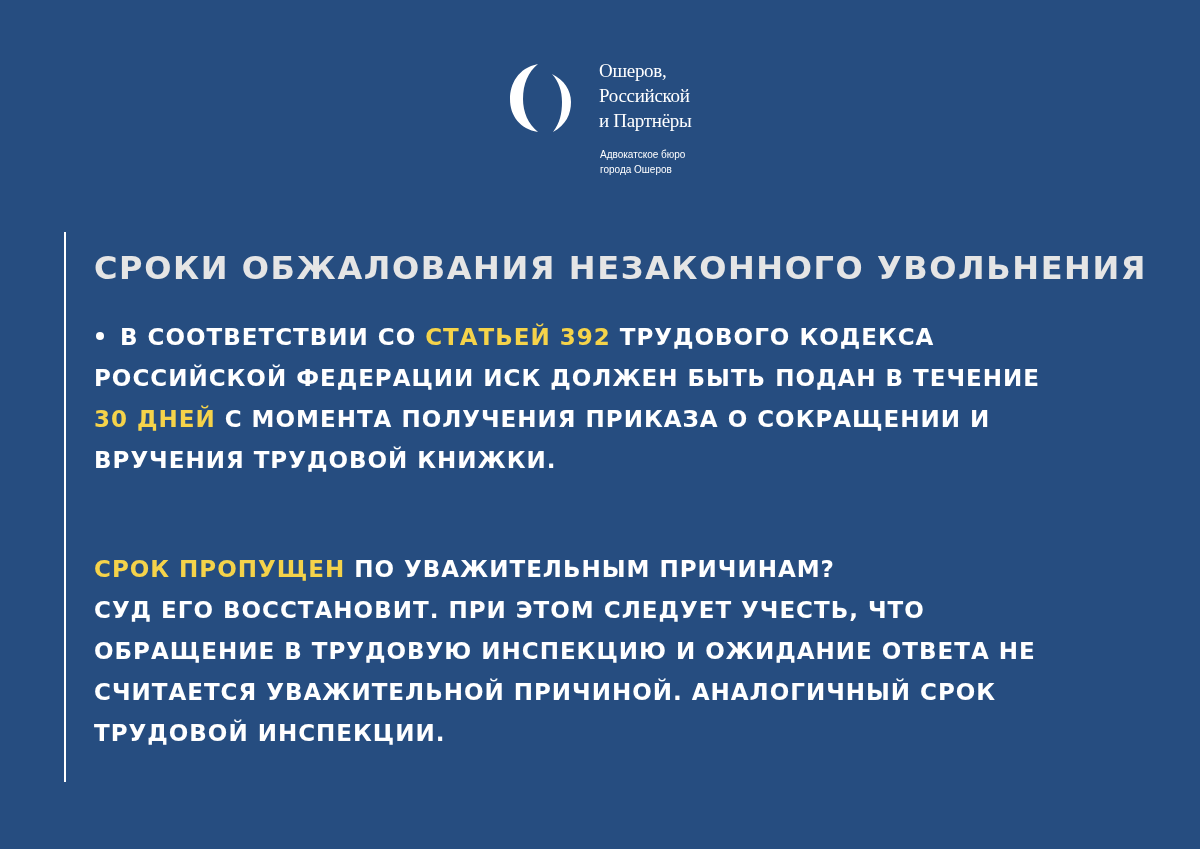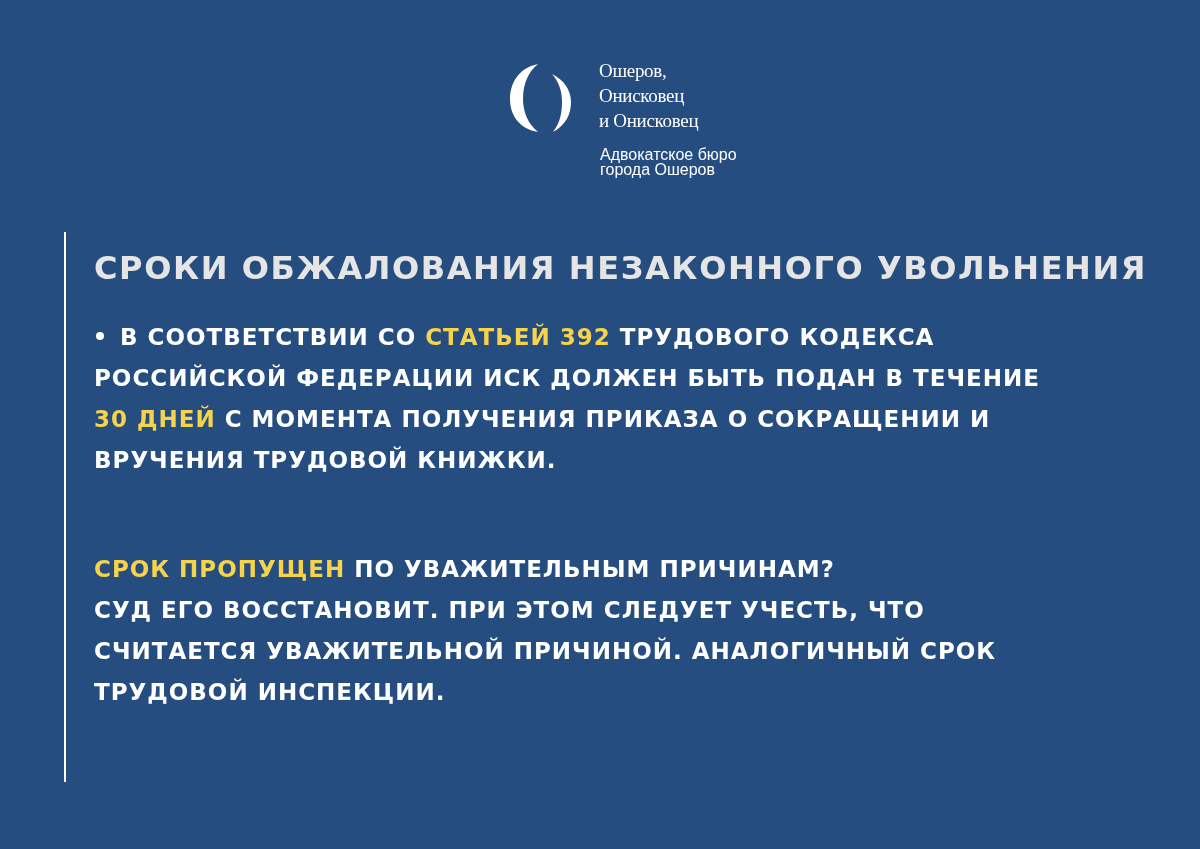--- a/index.html
+++ b/index.html
@@ -38,21 +38,21 @@
       line-height: 25px;
       color: #ffffff;
       letter-spacing: -0.3px;
     }
     .logo-name div { white-space: nowrap; }
     .logo-sub {
       position: absolute;
       left: 92px;
       top: 89px;
       font-family: "Liberation Sans", sans-serif;
-      font-size: 16px;
+      font-size: 10px;
       line-height: 15px;
       color: #ffffff;
     }
     .vline {
       position: absolute;
       left: 64px;
       top: 232px;
       width: 2px;
       height: 550px;
       background: #ffffff;
@@ -106,22 +106,22 @@
 
 <div class="logo">
   <svg class="logo-mark" viewBox="0 0 72 72" xmlns="http://www.w3.org/2000/svg">
 
     <path d="M30 2 C 10 6, 2 22, 2 37 C 2 54, 12 67, 30 70 C 20 62, 15 50, 15 37 C 15 22, 20 10, 30 2 Z" fill="#ffffff"></path>
 
     <path d="M44 12 C 56 18, 63 28, 63 40 C 63 52, 58 63, 45 70 C 52 61, 54 51, 54 40 C 54 29, 51 20, 44 12 Z" fill="#ffffff"></path>
   </svg>
   <div class="logo-name">
     <div>Ошеров,</div>
-    <div>Онисковец</div>
-    <div>и Онисковец</div>
+    <div>Российской</div>
+    <div>и Партнёры</div>
   </div>
   <div class="logo-sub">
     <div>Адвокатское бюро</div>
     <div>города Ошеров</div>
   </div>
 </div>
 
 <div class="vline"></div>
 
 <div class="content">
@@ -130,16 +130,17 @@
   <div class="para p1">
     <span class="line"><span class="bullet"></span><span>В соответствии со </span><span class="hl">статьей 392</span><span> трудового кодекса</span></span>
     <span class="line">Российской федерации иск должен быть подан в течение</span>
     <span class="line"><span class="hl">30 дней</span><span> с момента получения приказа о сокращении и</span></span>
     <span class="line">вручения трудовой книжки.</span>
   </div>
 
   <div class="para p2">
     <span class="line"><span class="hl">Срок пропущен</span><span> по уважительным причинам?</span></span>
     <span class="line">Суд его восстановит. При этом следует учесть,  что</span>
+    <span class="line">обращение в трудовую инспекцию и ожидание ответа не</span>
     <span class="line">считается уважительной причиной. Аналогичный срок</span>
     <span class="line">трудовой инспекции.</span>
   </div>
 </div>
 
 </body></html>

